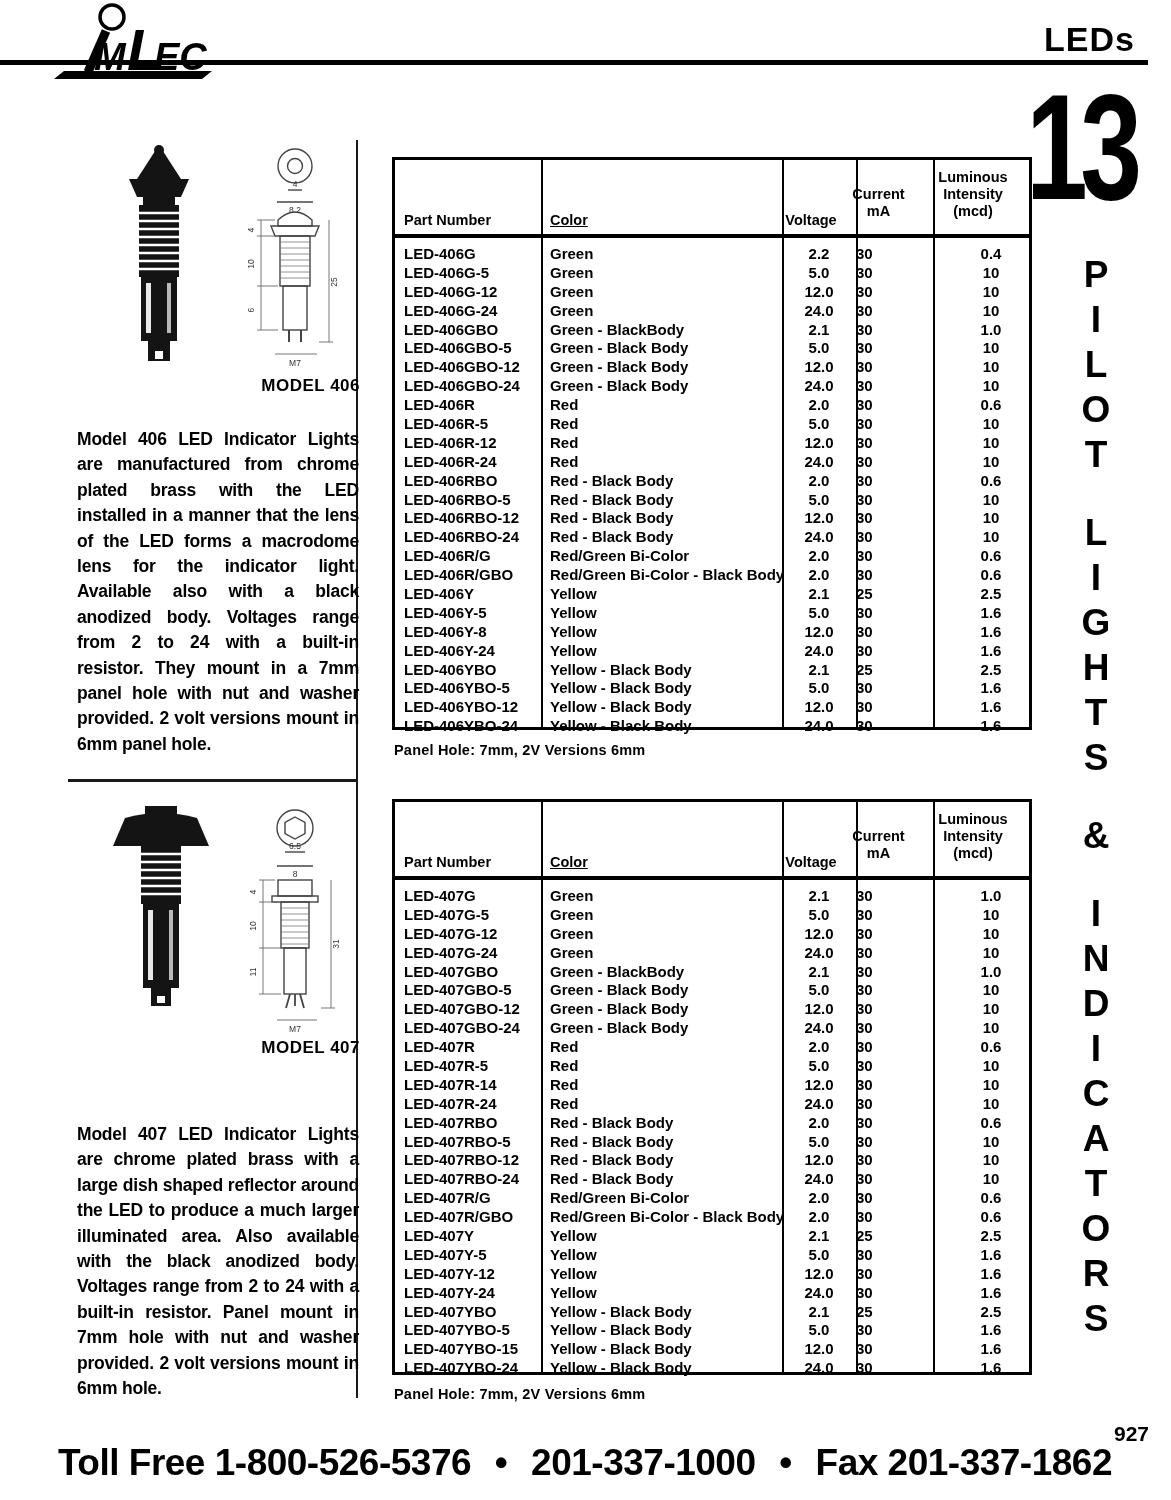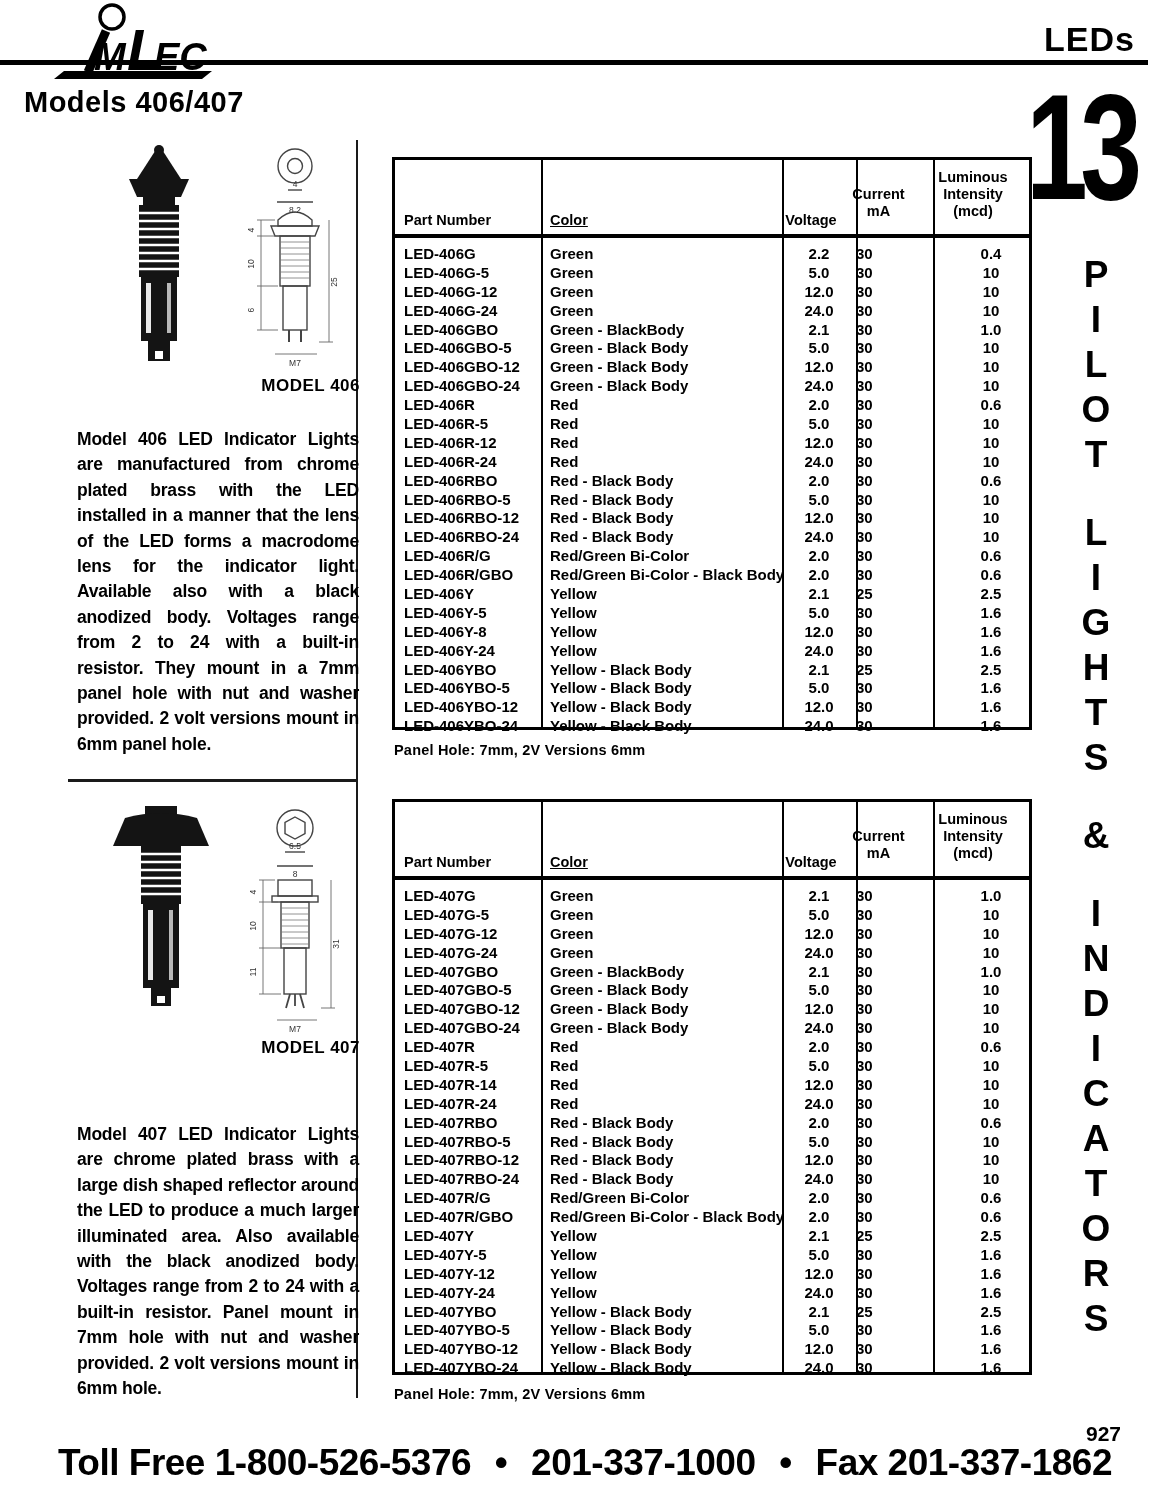--- a/index.html
+++ b/index.html
@@ -46,41 +46,40 @@
   .c-volt{width:74px;text-align:center;}
   .c-curr{width:81px;text-align:left;}
   .c-lum{flex:1;text-align:center;padding-left:16px;}
   .vline{position:absolute;top:0;bottom:0;width:2px;background:#000;}
   .vl1{left:146px;} .vl2{left:387px;} .vl3{left:461px;} .vl4{left:538px;}
   .panel-note{position:absolute;left:394px;font-size:14.5px;font-weight:bold;letter-spacing:0.2px;}
 
   
   .footer{position:absolute;left:58px;top:1442px;font-size:37px;font-weight:bold;white-space:nowrap;letter-spacing:-0.5px;}
   .footer span{margin-right:14px;}
-  .pagenum{position:absolute;left:1086px;top:1422px;font-size:21px;font-weight:bold;}
+  .pagenum{position:absolute;left:1114px;top:1422px;font-size:21px;font-weight:bold;}
 
   svg text{font-family:"Liberation Sans",sans-serif;}
 </style>
 </head>
 <body>
 
 <div class="page">
 
   <svg class="abs" style="left:14px;top:2px" width="260" height="78" viewBox="0 0 260 78">
     <circle cx="98" cy="15" r="12" fill="none" stroke="#000" stroke-width="3.5"></circle>
     <line x1="92" y1="29" x2="74" y2="70" stroke="#000" stroke-width="9"></line>
     <text x="80" y="68" font-size="38" font-weight="bold" font-style="italic">M</text>
     <text x="113" y="68" font-size="58" font-weight="bold" font-style="italic">L</text>
     <text x="140" y="68" font-size="38" font-weight="bold" font-style="italic">EC</text>
     <polygon points="50,69 198,69 188,77 40,77" fill="#000"></polygon>
   </svg>
 
   <div class="top-rule"></div>
   <div class="leds">LEDs</div>
-  <div class="models-title">Models 406/407</div>
   <div class="thirteen">13</div>
   <div class="sidebar-letters">
       <div class="ltr">P</div>
       <div class="ltr">I</div>
       <div class="ltr">L</div>
       <div class="ltr">O</div>
       <div class="ltr">T</div>
       <div class="ltr-gap"></div>
       <div class="ltr">L</div>
       <div class="ltr">I</div>
@@ -637,21 +636,21 @@
           <div class="tcell c-lum">2.5</div>
         </div>
         <div class="trow">
           <div class="tcell c-part">LED-407YBO-5</div>
           <div class="tcell c-color">Yellow - Black Body</div>
           <div class="tcell c-volt">5.0</div>
           <div class="tcell c-curr">30</div>
           <div class="tcell c-lum">1.6</div>
         </div>
         <div class="trow">
-          <div class="tcell c-part">LED-407YBO-12</div>
+          <div class="tcell c-part">LED-407YBO-15</div>
           <div class="tcell c-color">Yellow - Black Body</div>
           <div class="tcell c-volt">12.0</div>
           <div class="tcell c-curr">30</div>
           <div class="tcell c-lum">1.6</div>
         </div>
         <div class="trow">
           <div class="tcell c-part">LED-407YBO-24</div>
           <div class="tcell c-color">Yellow - Black Body</div>
           <div class="tcell c-volt">24.0</div>
           <div class="tcell c-curr">30</div>

